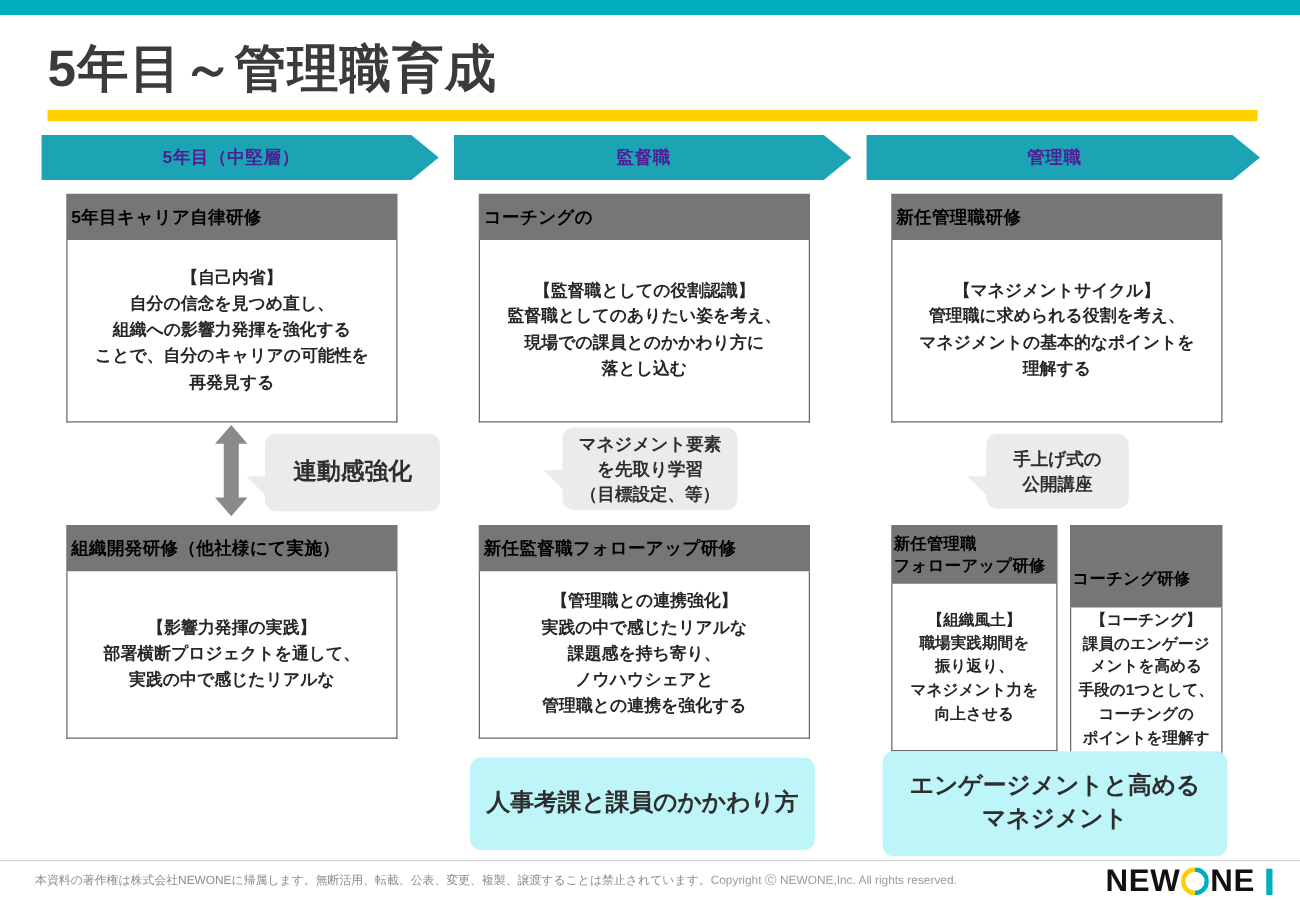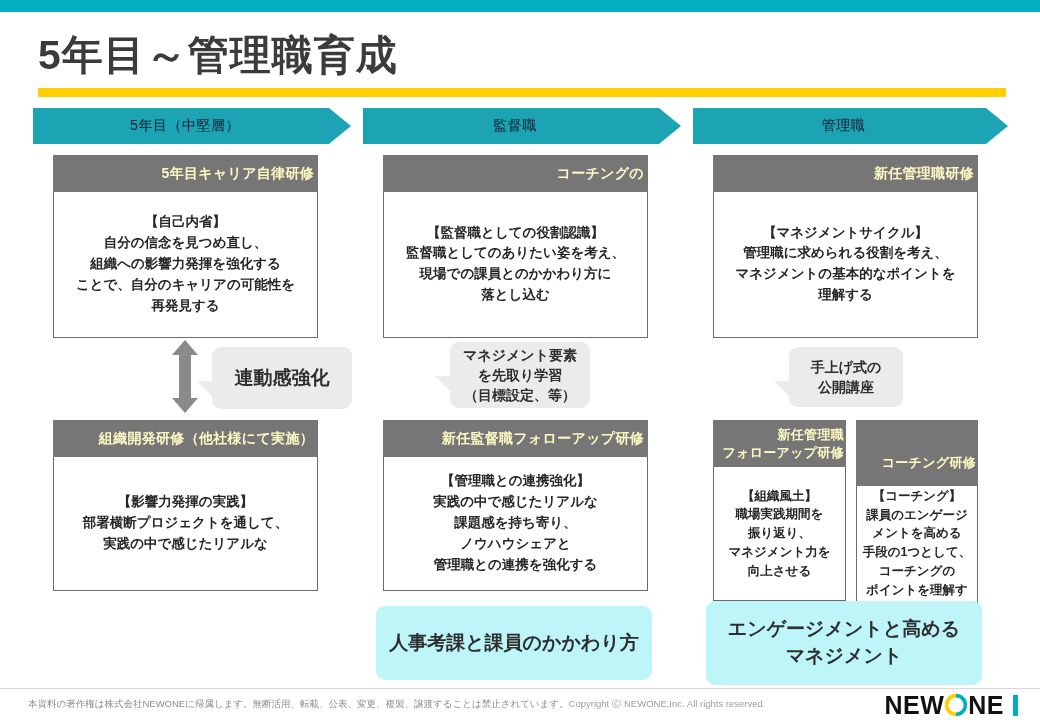--- a/index.html
+++ b/index.html
@@ -47,23 +47,23 @@
   .arrow-row {
     position: absolute;
     left: 33px; top: 108px;
     width: 975px; height: 36px;
   }
   .stage-arrow {
     position: absolute;
     top: 0;
     height: 36px;
     background: #1CA4B4;
-    color: #0f172a;
+    color: #4c1d95;
     font-size: 14px;
-    font-weight: normal;
+    font-weight: bold;
     display: flex;
     align-items: center;
     justify-content: center;
     letter-spacing: 0.5px;
     -webkit-clip-path: polygon(0 0, calc(100% - 22px) 0, 100% 50%, calc(100% - 22px) 100%, 0 100%);
     clip-path: polygon(0 0, calc(100% - 22px) 0, 100% 50%, calc(100% - 22px) 100%, 0 100%);
   }
   .stage-arrow .lbl { padding-right: 14px; }
   .stage-1 { left: 0px;   width: 318px; }
   .stage-2 { left: 330px; width: 318px; }
@@ -76,24 +76,24 @@
   .col-3 { left: 713px; width: 265px; }
 
   
   .card {
     position: absolute;
     background: #ffffff;
     box-sizing: border-box;
   }
   .card-head {
     background: #767676;
-    color: #fef9c3;
+    color: #000000;
     font-size: 14px;
     font-weight: bold;
-    text-align: right;
+    text-align: left;
     padding: 9px 4px;
     line-height: 1.35;
     letter-spacing: 0.3px;
   }
   .card-head.two-line { padding: 6px 4px; }
   .card-body {
     border: 1px solid #6B6B6B;
     border-top: none;
     color: #262626;
     font-size: 13.5px;

